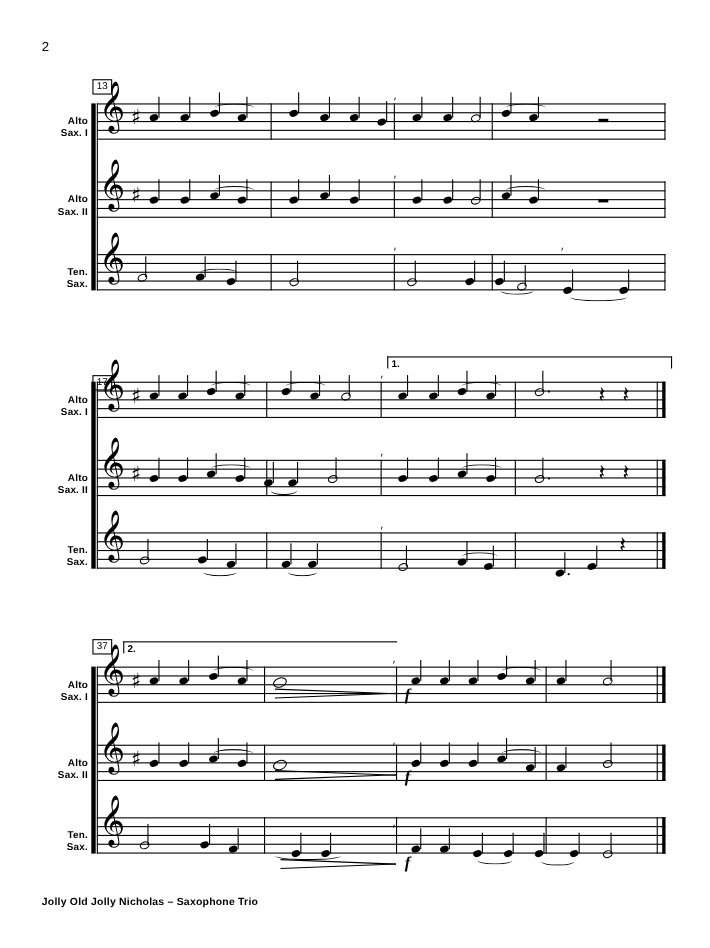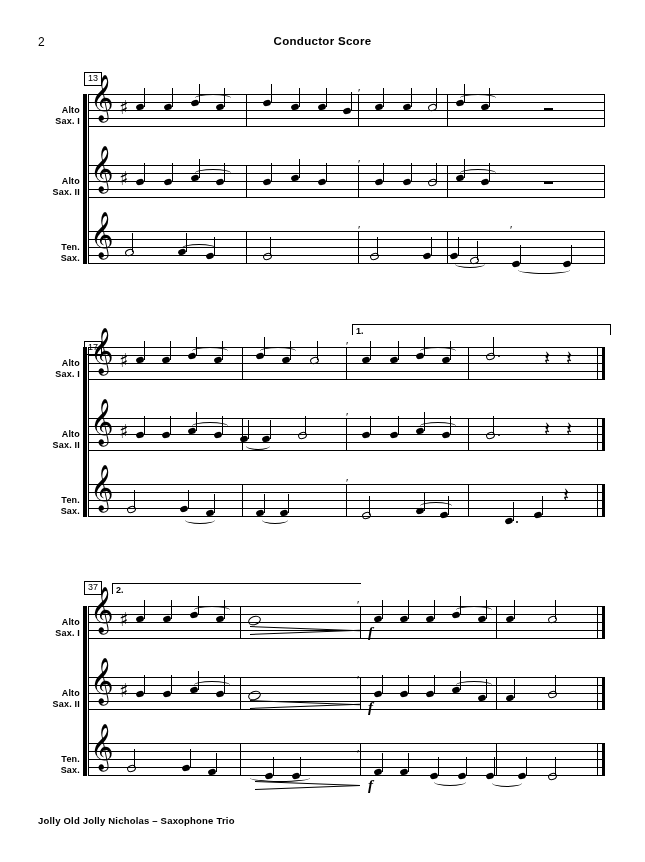--- a/index.html
+++ b/index.html
@@ -232,21 +232,20 @@
   }
   .hairpin .hp-top { top: 0; }
   .hairpin .hp-bot { bottom: 0; }
 </style>
 </head>
 <body>
 
 <div class="page">
 
   <div class="page-number">2</div>
-  <div class="header-title">Conductor Score</div>
   <div class="footer-title">Jolly Old Jolly Nicholas – Saxophone Trio</div>
 
   <div class="system sys1">
 
     <div class="meas-num" style="left:84px; top:4px;">13</div>
 
     <div class="sys-bracket" style="top:26px; height:170px;"></div>
     <div class="sys-bracket-thin" style="top:26px; height:170px;"></div>
 
     <div class="inst-label" style="left:28px; top:37px;">

